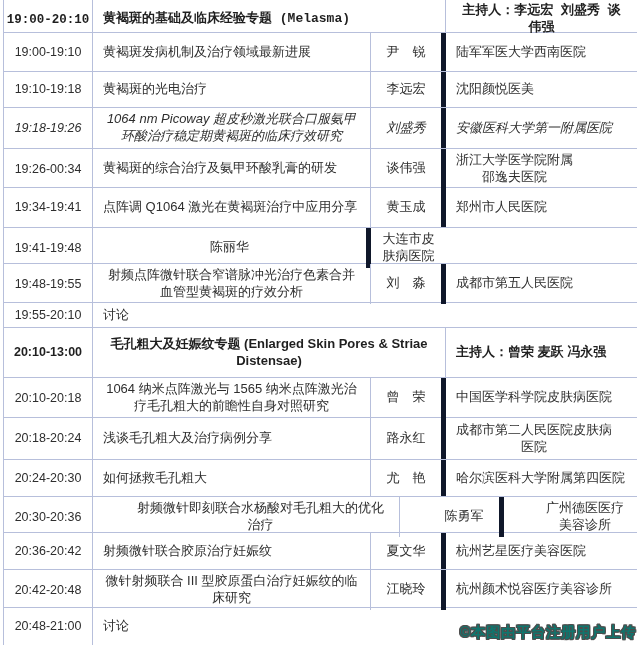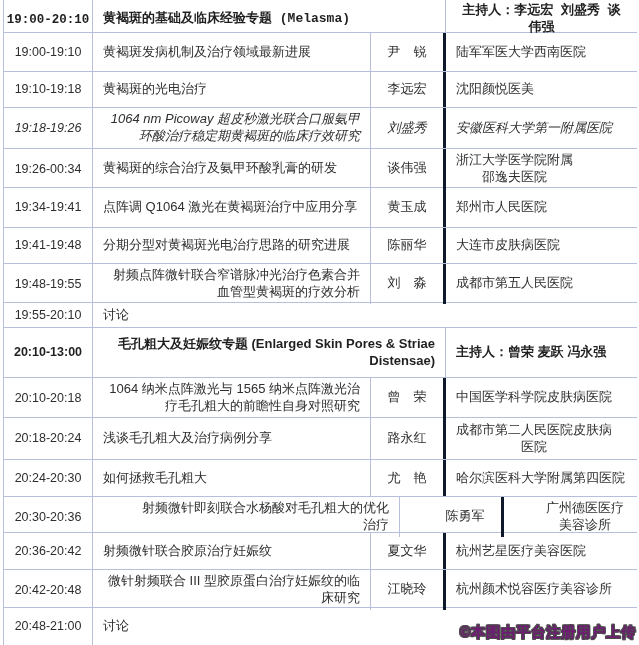--- a/index.html
+++ b/index.html
@@ -31,42 +31,42 @@
   }
   .cell.time {
     justify-content: center;
     text-align: center;
     font-size: 12.5px;
     border-right: 1px solid #b7bfdb;
   }
   .cell.topic {
     padding: 3px 10px;
     border-right: 1px solid #b7bfdb;
-    text-align: right;
+    text-align: center;
   }
   .cell.speaker {
     justify-content: center;
     text-align: center;
-    border-right: 3px solid #0f172a;
+    border-right: 5px solid #0f172a;
     white-space: pre;
   }
   .cell.affiliation {
     padding: 3px 10px;
     text-align: center;
     white-space: pre-line;
   }
   .row.section .cell { font-weight: bold; color: #1f1f1f; }
   .row.section .cell.topic { grid-column: 2 / 4; }
   .row.discussion .cell.topic { grid-column: 2 / 5; border-right: none; }
   .watermark {
     position: absolute;
     right: 3px; bottom: 3px;
     font-size: 14.5px;
     font-weight: bold;
-    color: #701a75;
+    color: #0f766e;
     letter-spacing: 0.5px;
     text-shadow:
       -1px -1px 0 #4d4d4d, 1px -1px 0 #4d4d4d,
       -1px 1px 0 #4d4d4d, 1px 1px 0 #4d4d4d,
       0 -1px 0 #4d4d4d, 0 1px 0 #4d4d4d,
       -1px 0 0 #4d4d4d, 1px 0 0 #4d4d4d;
     padding-left: 36px;
   }
 </style>
 </head>
@@ -104,21 +104,20 @@
 邵逸夫医院</div>
     </div>
     <div class="row talk" style="height: 40px;">
       <div class="cell time">19:34-19:41</div>
       <div class="cell topic">点阵调 Q1064 激光在黄褐斑治疗中应用分享</div>
       <div class="cell speaker">黄玉成</div>
       <div class="cell affiliation">郑州市人民医院</div>
     </div>
     <div class="row talk" style="height: 36px;">
       <div class="cell time">19:41-19:48</div>
-      <div class="cell topic">分期分型对黄褐斑光电治疗思路的研究进展</div>
       <div class="cell speaker">陈丽华</div>
       <div class="cell affiliation">大连市皮肤病医院</div>
     </div>
     <div class="row talk" style="height: 39px;">
       <div class="cell time">19:48-19:55</div>
       <div class="cell topic">射频点阵微针联合窄谱脉冲光治疗色素合并血管型黄褐斑的疗效分析</div>
       <div class="cell speaker">刘　淼</div>
       <div class="cell affiliation">成都市第五人民医院</div>
     </div>
     <div class="row discussion" style="height: 25px;">

